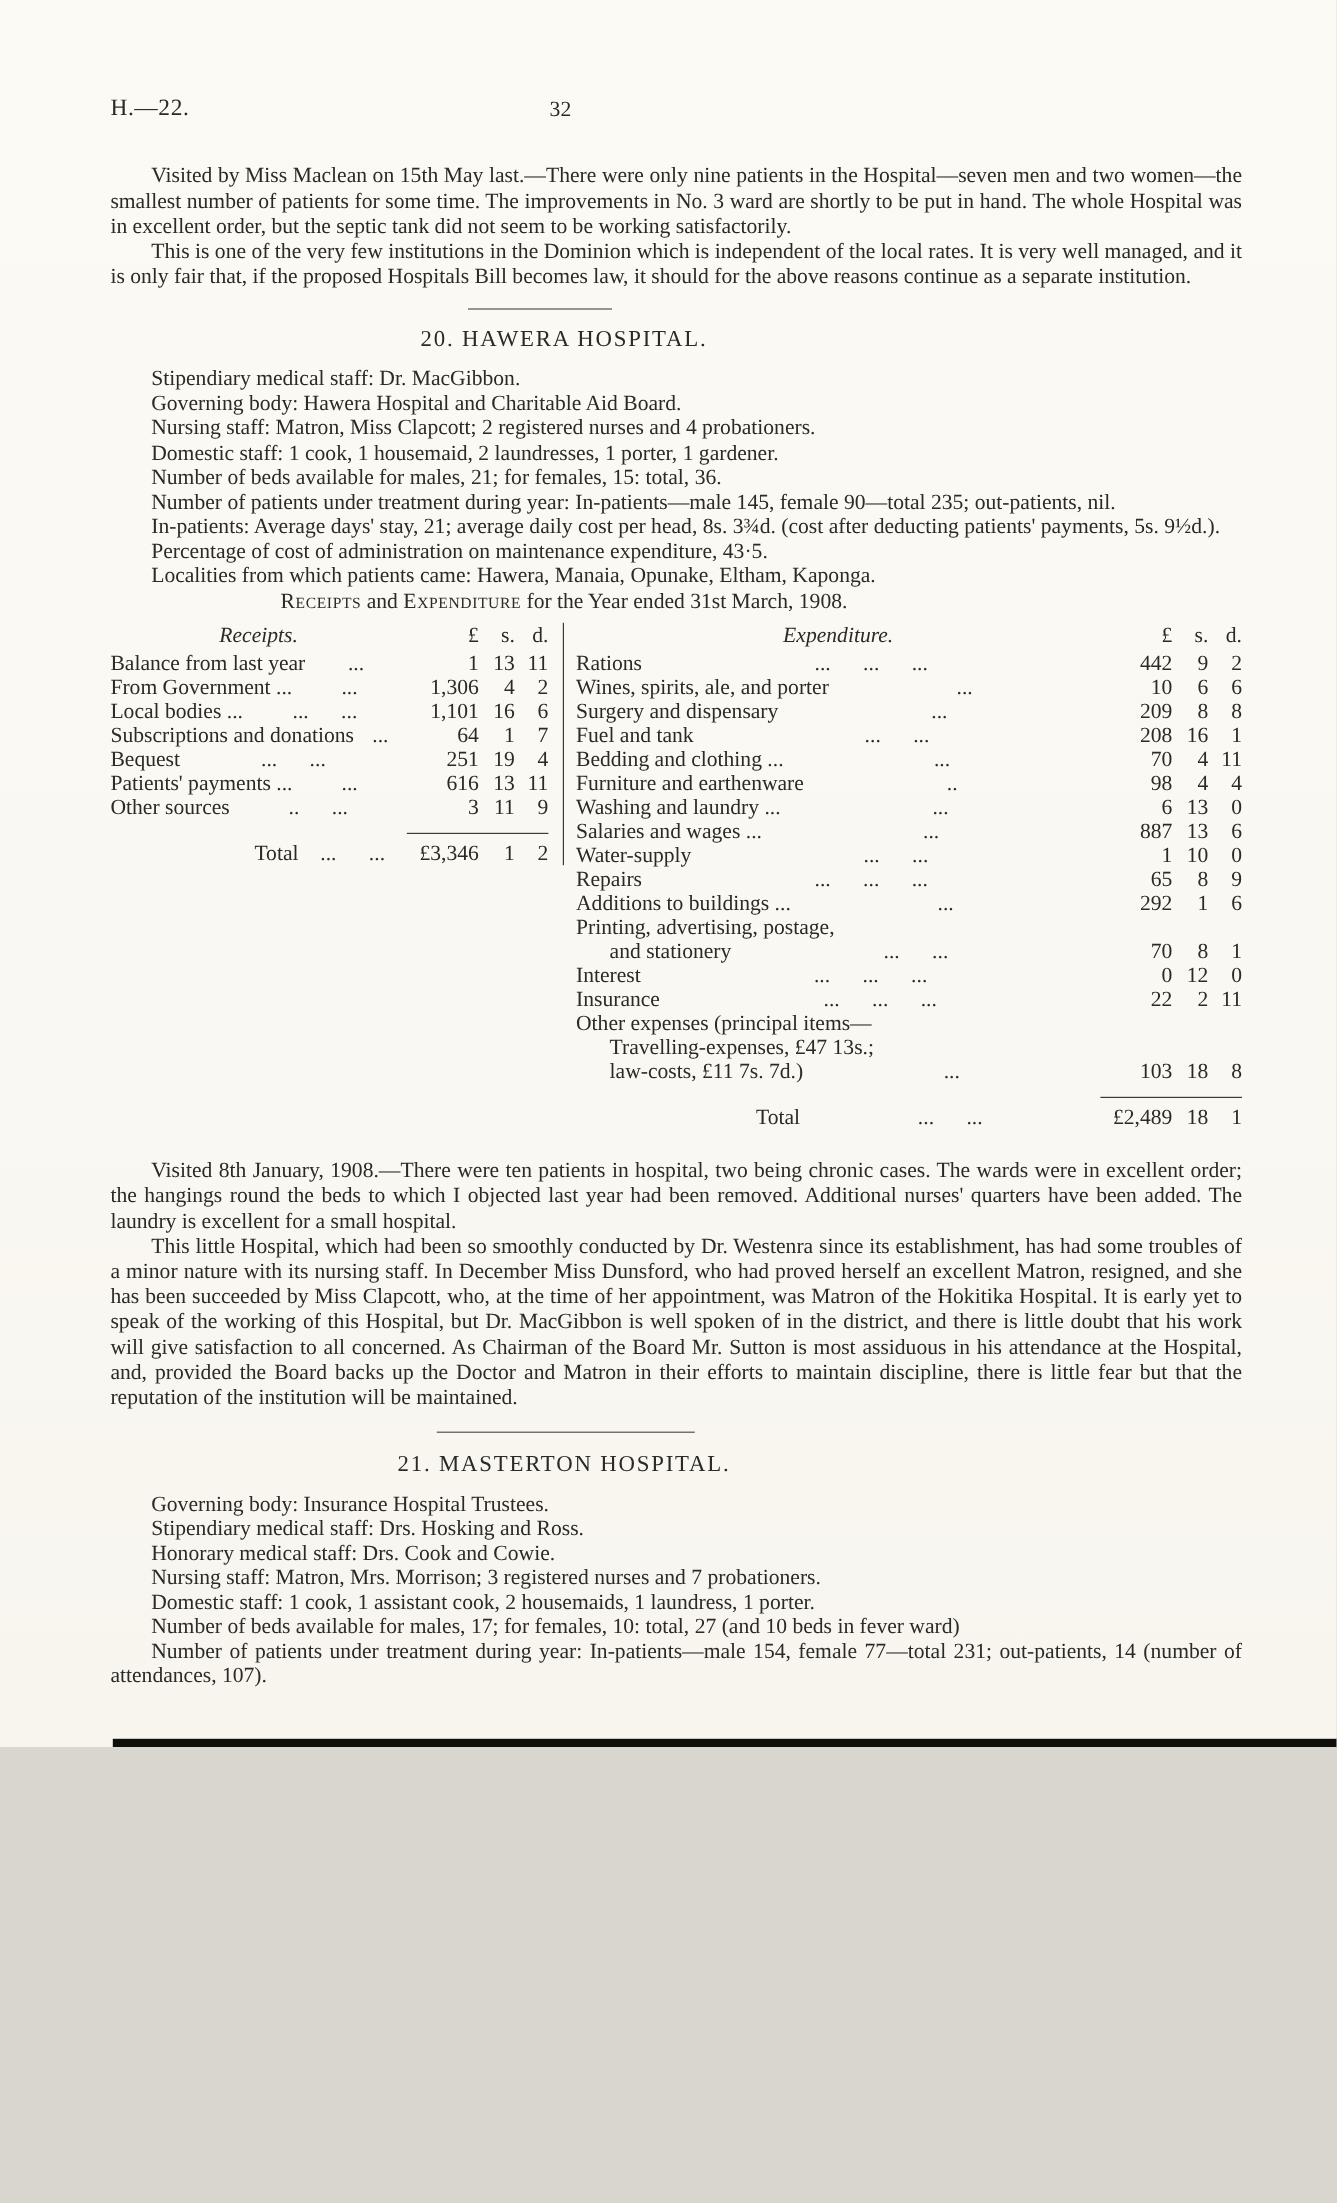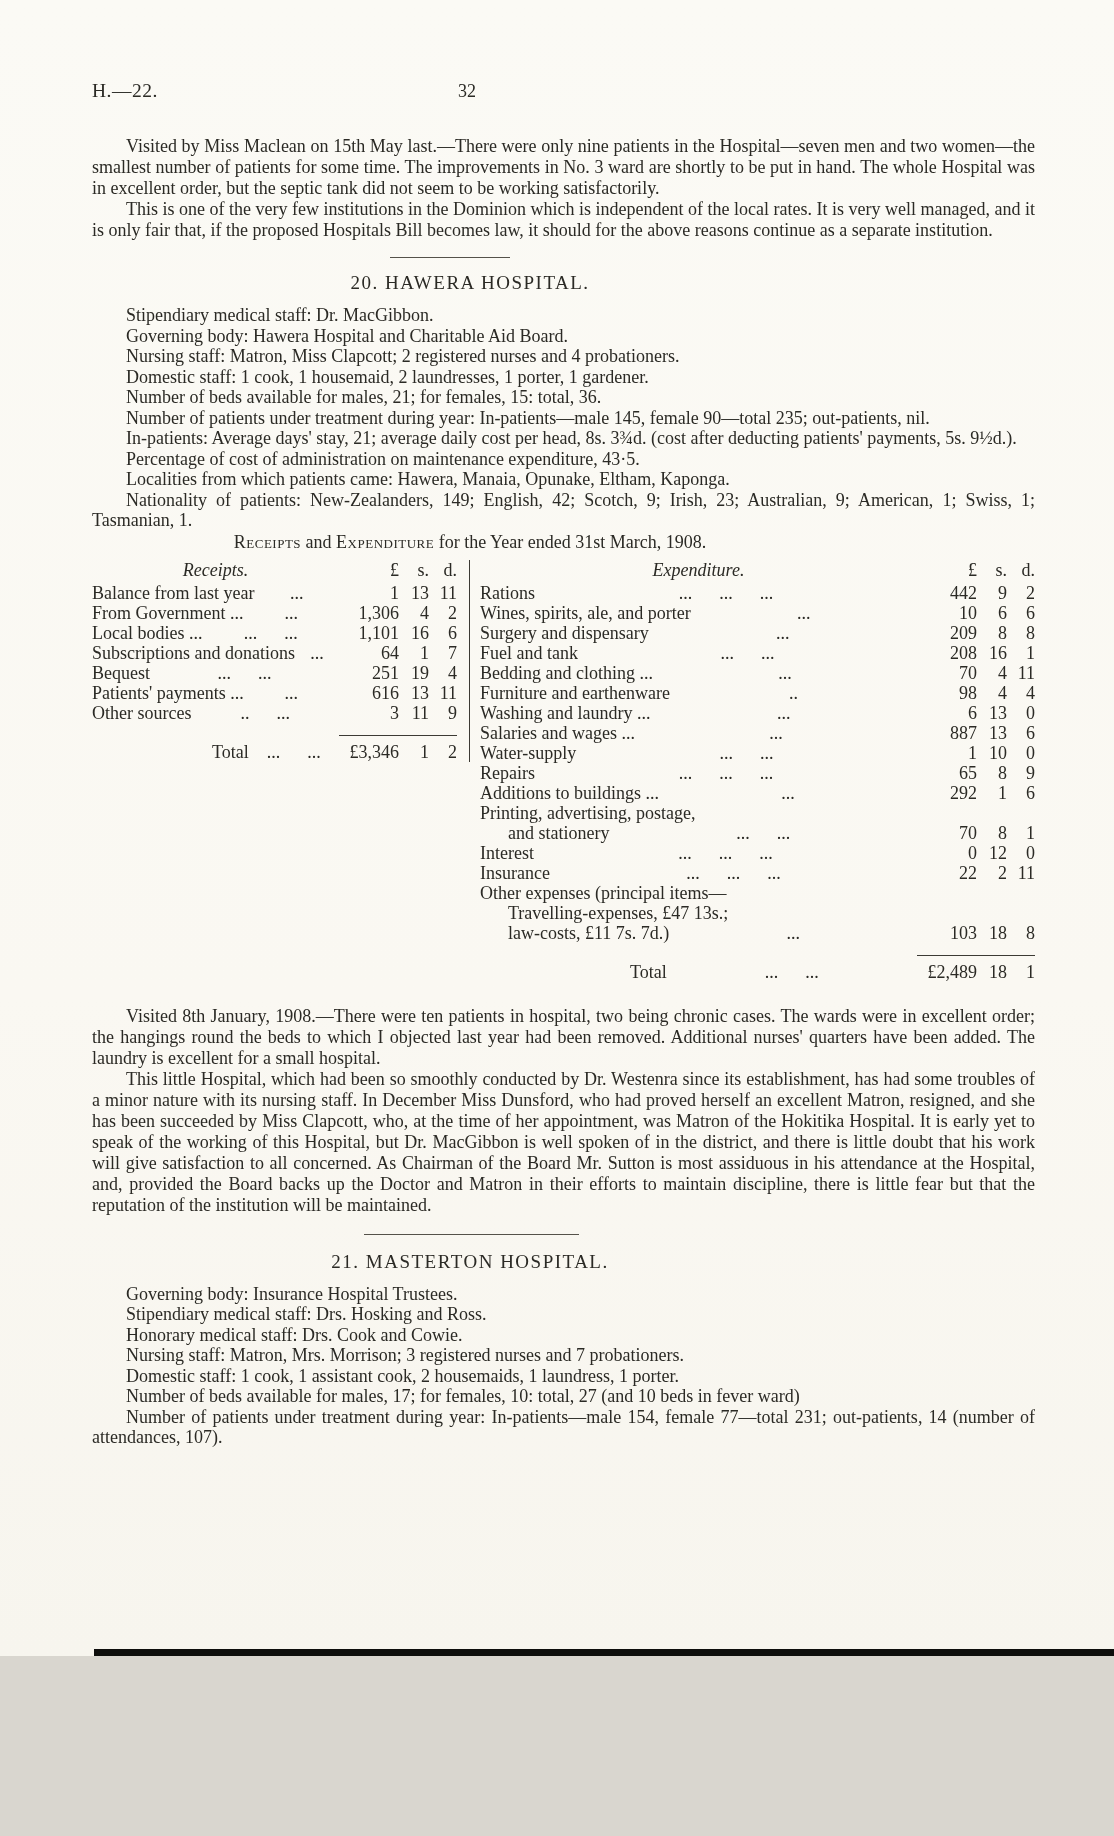--- a/index.html
+++ b/index.html
@@ -1,19 +1,19 @@
 <!DOCTYPE html>
 <html><head>
 <meta charset="utf-8">
 <style>
   * { margin:0; padding:0; box-sizing:border-box; }
   html, body { background:#d9d6cf; }
   .page {
     position:relative;
-    width:1114px; height:1656px;
+    width:1114px; height:1456px;
     margin:0 auto;
     background:linear-gradient(180deg,#fbfaf5 0%, #faf8f2 60%, #f7f5ee 100%);
     color:#2b2a25;
     font-family:"Liberation Serif","DejaVu Serif",serif;
     font-size:18px; line-height:21px;
     overflow:hidden;
   }
   .content { padding:80px 79px 0 92px; }
 
   .pghead { position:relative; height:24px; margin-bottom:32px; }
@@ -90,21 +90,20 @@
         <p class="detail">Number of beds available for males, 21; for females, 15: total, 36.</p>
 
         <p class="detail">Number of patients under treatment during year: In-patients—male 145, female 90—total 235; out-patients, nil.</p>
 
         <p class="detail">In-patients: Average days' stay, 21; average daily cost per head, 8s. 3¾d. (cost after deducting patients' payments, 5s. 9½d.).</p>
 
         <p class="detail">Percentage of cost of administration on maintenance expenditure, 43·5.</p>
 
         <p class="detail">Localities from which patients came: Hawera, Manaia, Opunake, Eltham, Kaponga.</p>
 
-        <p class="detail">Nationality of patients: New-Zealanders, 149; English, 42; Scotch, 9; Irish, 23; Australian, 9; American, 1; Swiss, 1; Tasmanian, 1.</p>
       </div>
 
     <div class="table">
       <div class="tbl-title centerblock"><span class="sc">Receipts</span><span> and </span><span class="sc">Expenditure</span><span> for the Year ended 31st March, 1908.</span></div>
 
       <div class="tbl-body">
 
         <div class="tcol left">
           <div class="trow thead">
             <span class="lbl">Receipts.</span>

